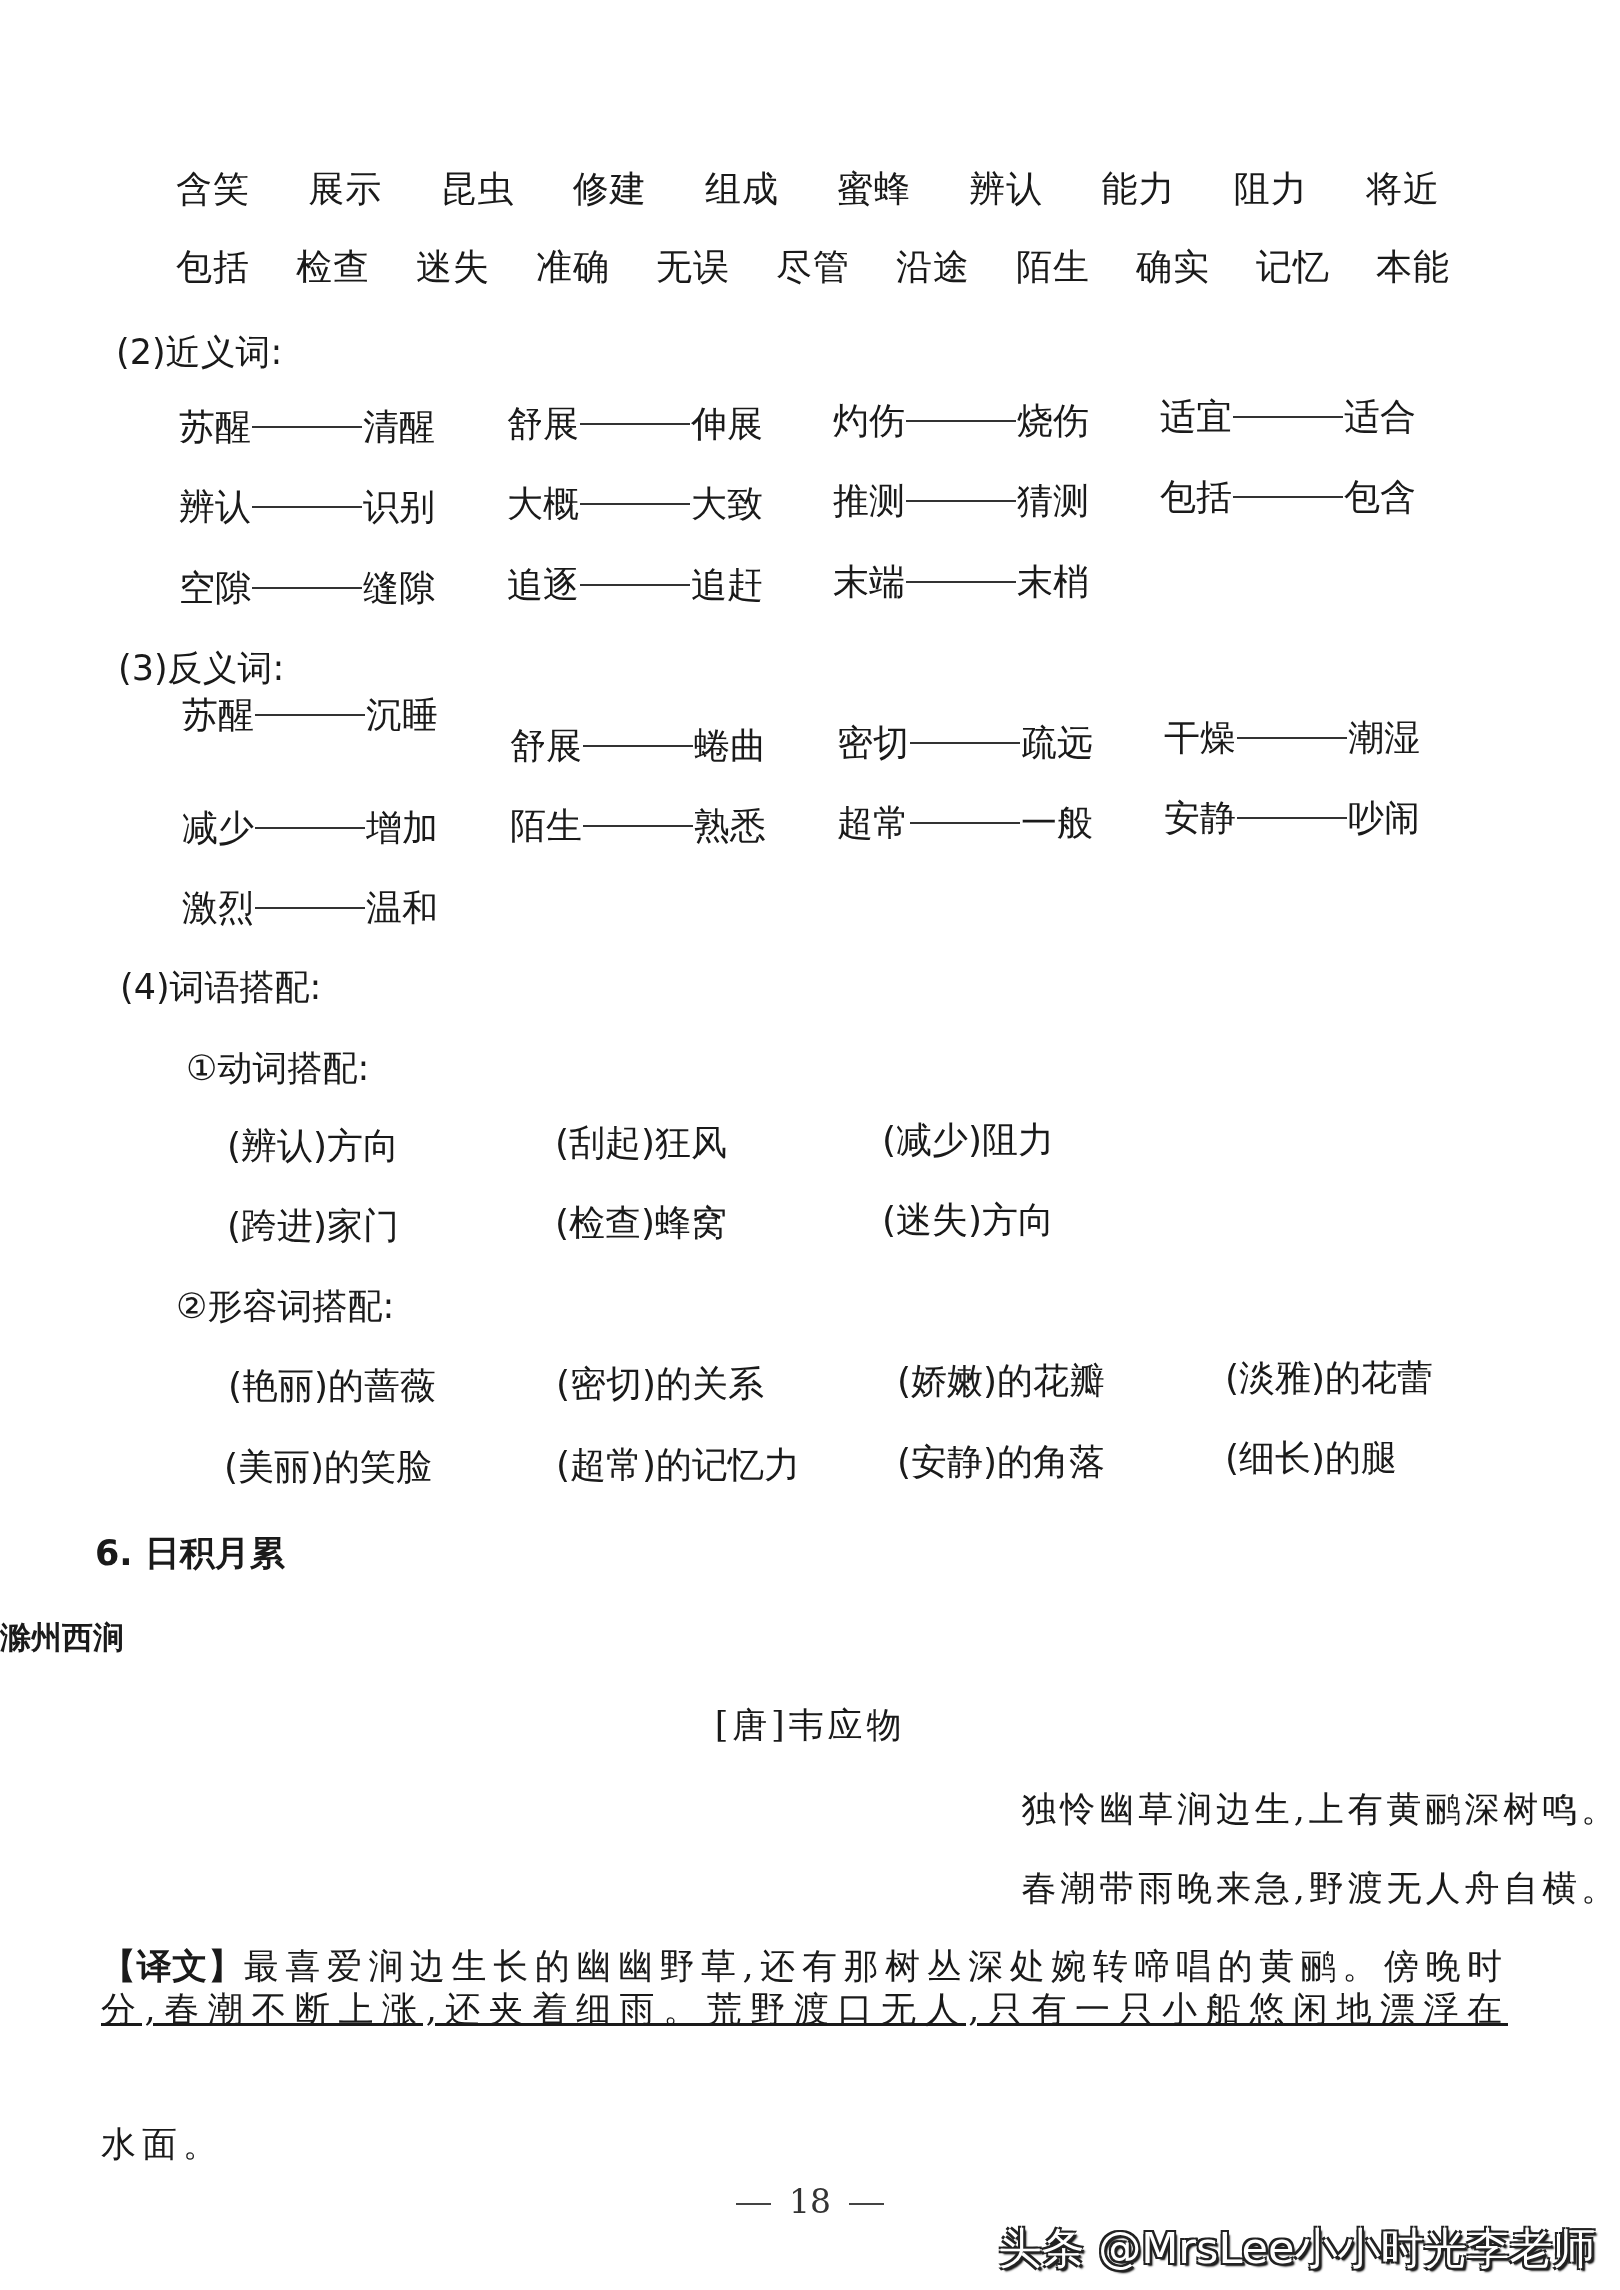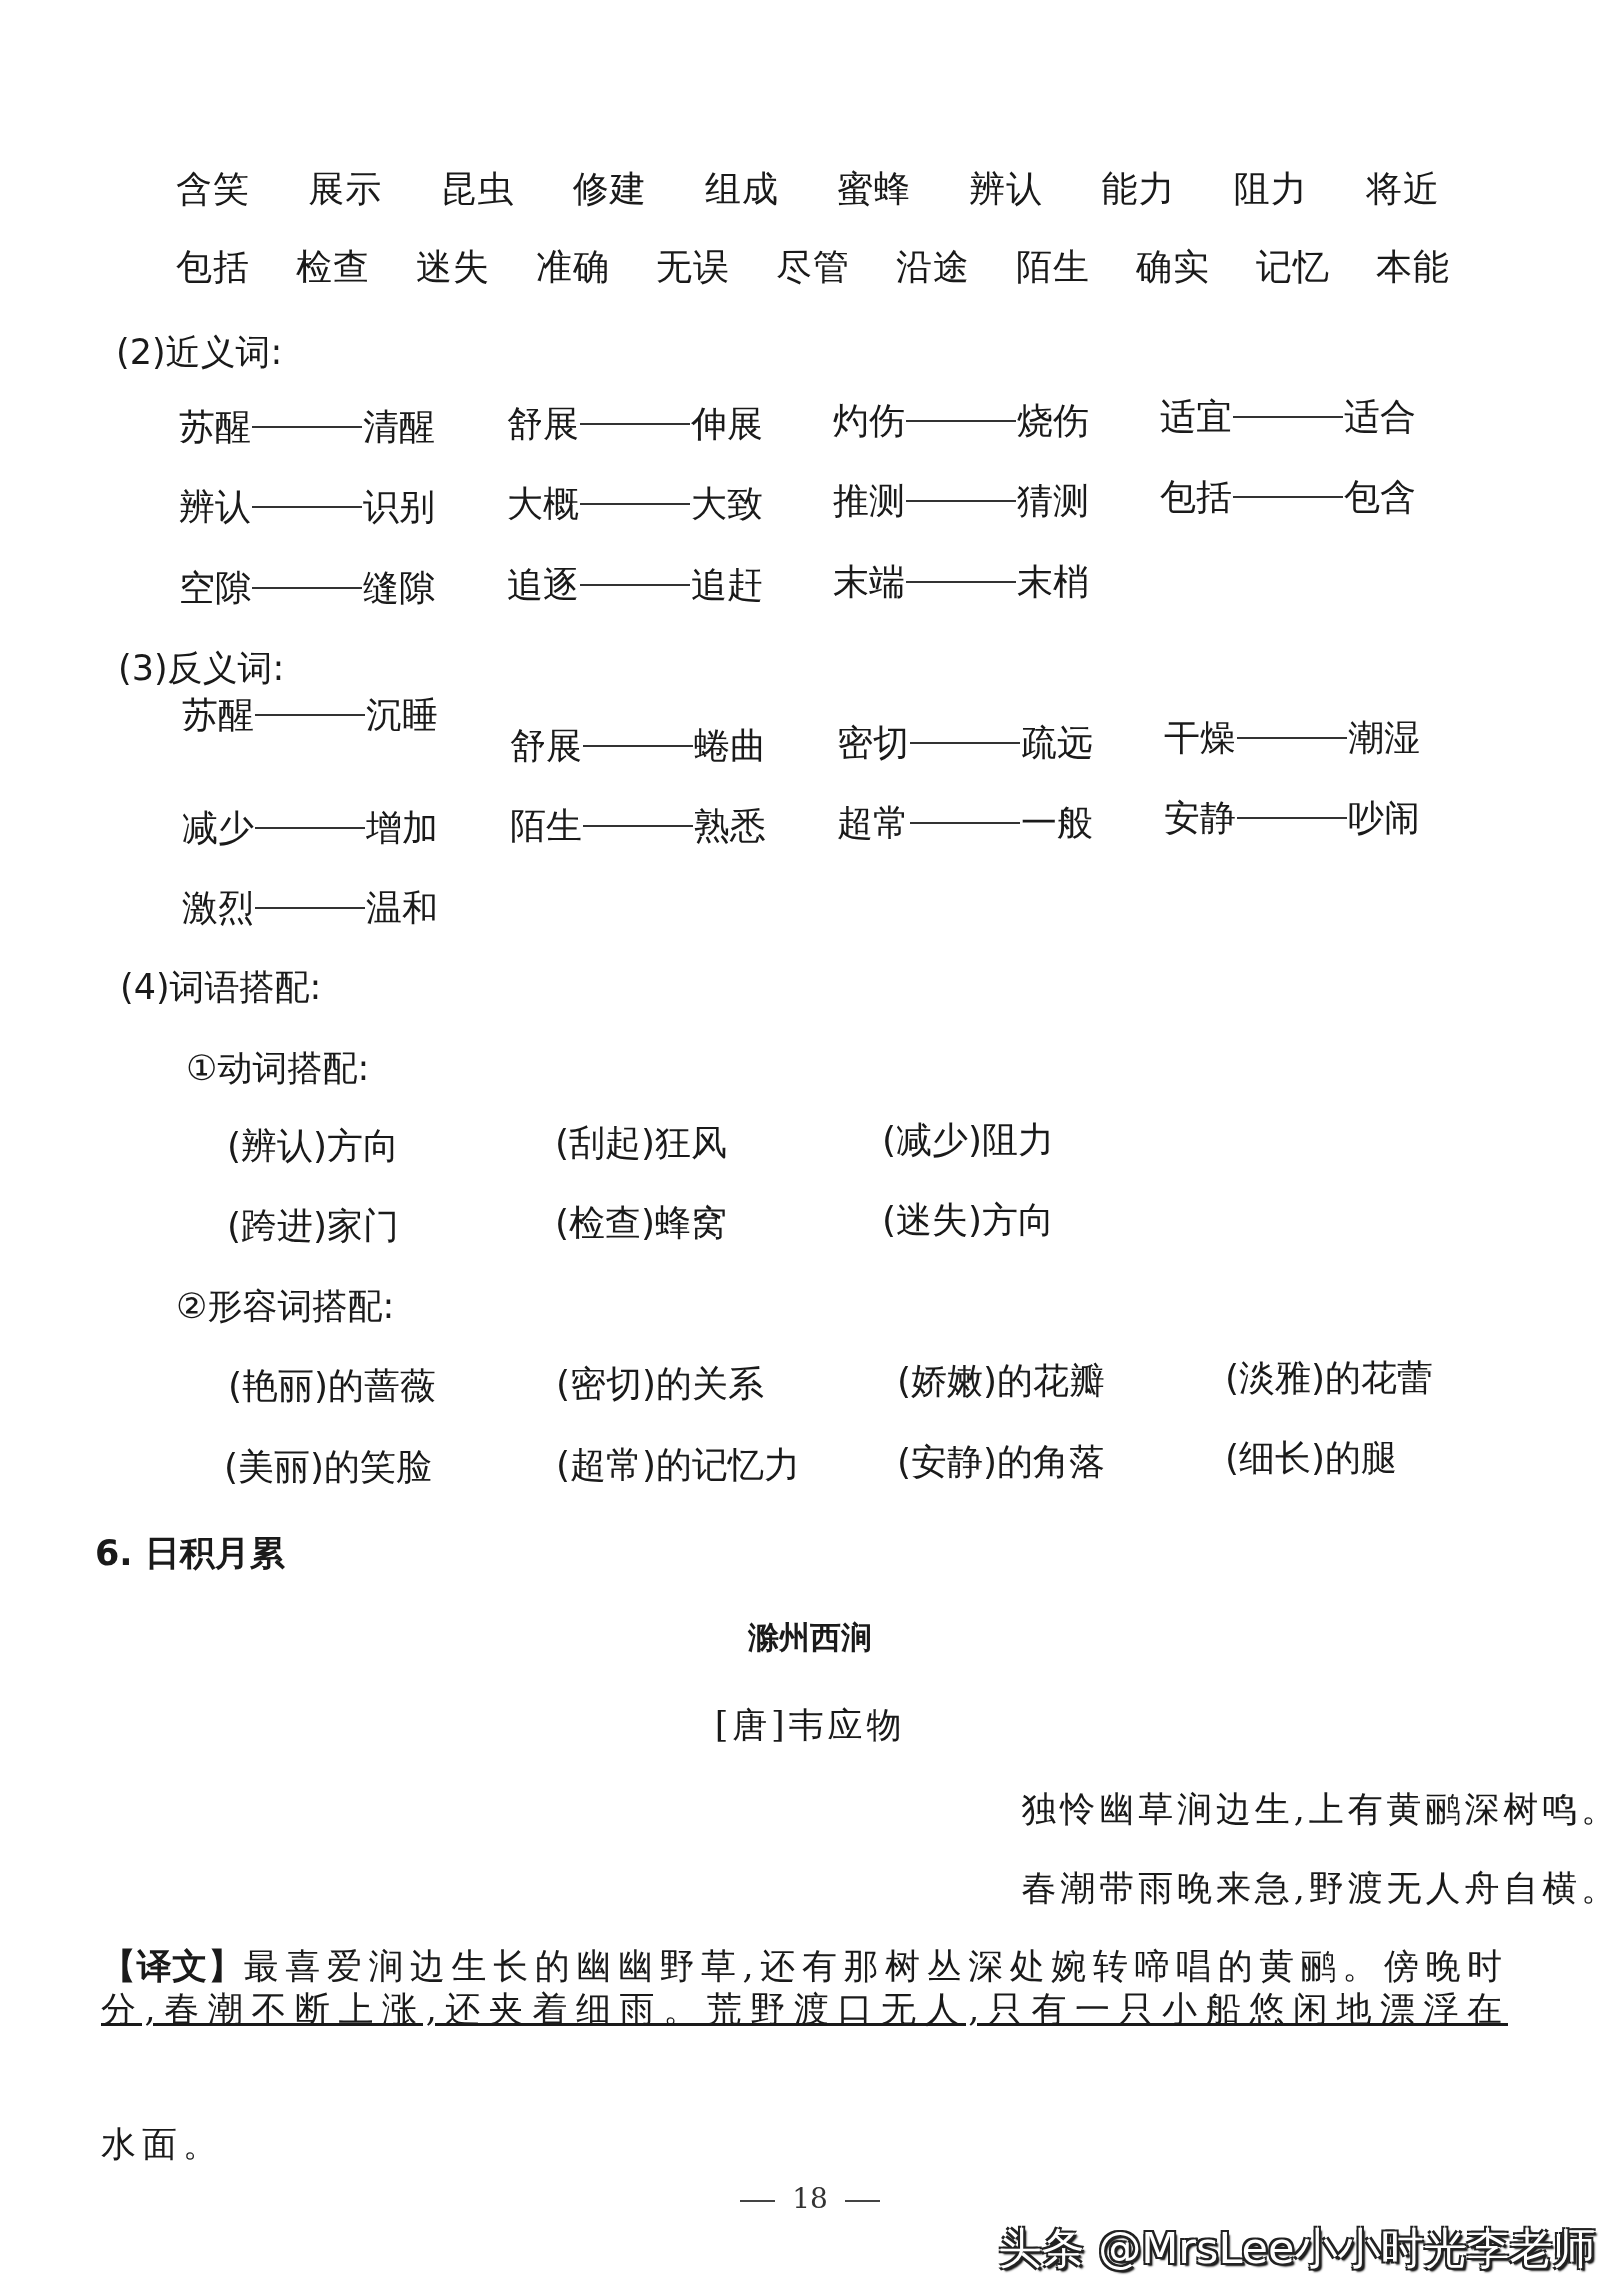--- a/index.html
+++ b/index.html
@@ -8,29 +8,29 @@
   .word-row { position: absolute; left: 176px; display: flex; font-size: 36px; line-height: 43px;
               font-family: "DejaVu Sans", "Liberation Sans", sans-serif; letter-spacing: 1px; }
   .word-row span { margin-right: 0; }
   .label { position: absolute; font-size: 35px; line-height: 43px;
            font-family: "DejaVu Sans", "Liberation Sans", sans-serif; }
   .pair { position: absolute; font-size: 36px; line-height: 43px;
           font-family: "DejaVu Sans", "Liberation Sans", sans-serif; white-space: nowrap; }
   .pair .dash { display: inline-block; width: 110px; height: 2px; background: #333; vertical-align: middle; margin: 0 1px; position: relative; top: -2px; }
   .section6 { position: absolute; left: 95px; top: 1530px; font-size: 35px; font-weight: bold;
               font-family: "DejaVu Sans", "Liberation Sans", sans-serif; }
-  .poem-title { position: absolute; left: 0; width: 1620px; text-align: center; top: 1617px;
+  .poem-title { position: absolute; left: 0; width: 1620px; top: 1617px;
                 font-size: 31px; font-weight: bold; font-family: "DejaVu Sans", "Liberation Sans", sans-serif; }
   .poem-author { position: absolute; left: 0; width: 1620px; text-align: center; top: 1702px;
                  font-size: 35px; letter-spacing: 3.9px; }
   .poem-line { position: absolute; left: 0; width: 1620px; text-align: right; font-size: 35px; letter-spacing: 3.9px; }
   .trans { position: absolute; left: 101px; width: 1407px; font-size: 35px; letter-spacing: 5.9px; text-align: justify; text-align-last: justify; }
   .trans.last { text-align-last: left; }
   .trans b { font-family: "DejaVu Sans", "Liberation Sans", sans-serif; font-weight: bold; letter-spacing: 0; }
-  .page-num { position: absolute; left: 0; width: 1620px; text-align: center; top: 2182px; font-size: 28px; color: #333; }
+  .page-num { position: absolute; left: 0; width: 1620px; text-align: center; top: 2182px; font-size: 33px; color: #333; }
   .page-num .bar { display: inline-block; width: 35px; height: 2px; background: #444; vertical-align: middle; margin: 0 17.6px; }
   .watermark { position: absolute; right: 24.5px; top: 2220px; font-size: 43px; color: #ffffff;
                font-family: "DejaVu Sans", "Liberation Sans", sans-serif;
                text-shadow: -2px -2px 0 #222, 2px -2px 0 #222, -2px 2px 0 #222, 2px 2px 0 #222, 2.9px 2.9px 2px #000; }
 </style>
 </head>
 <body>
 
 <div class="word-row" style="top:167px; left:176px; width:1264px; justify-content:space-between;text-align:right;">
   <span>含笑</span>

